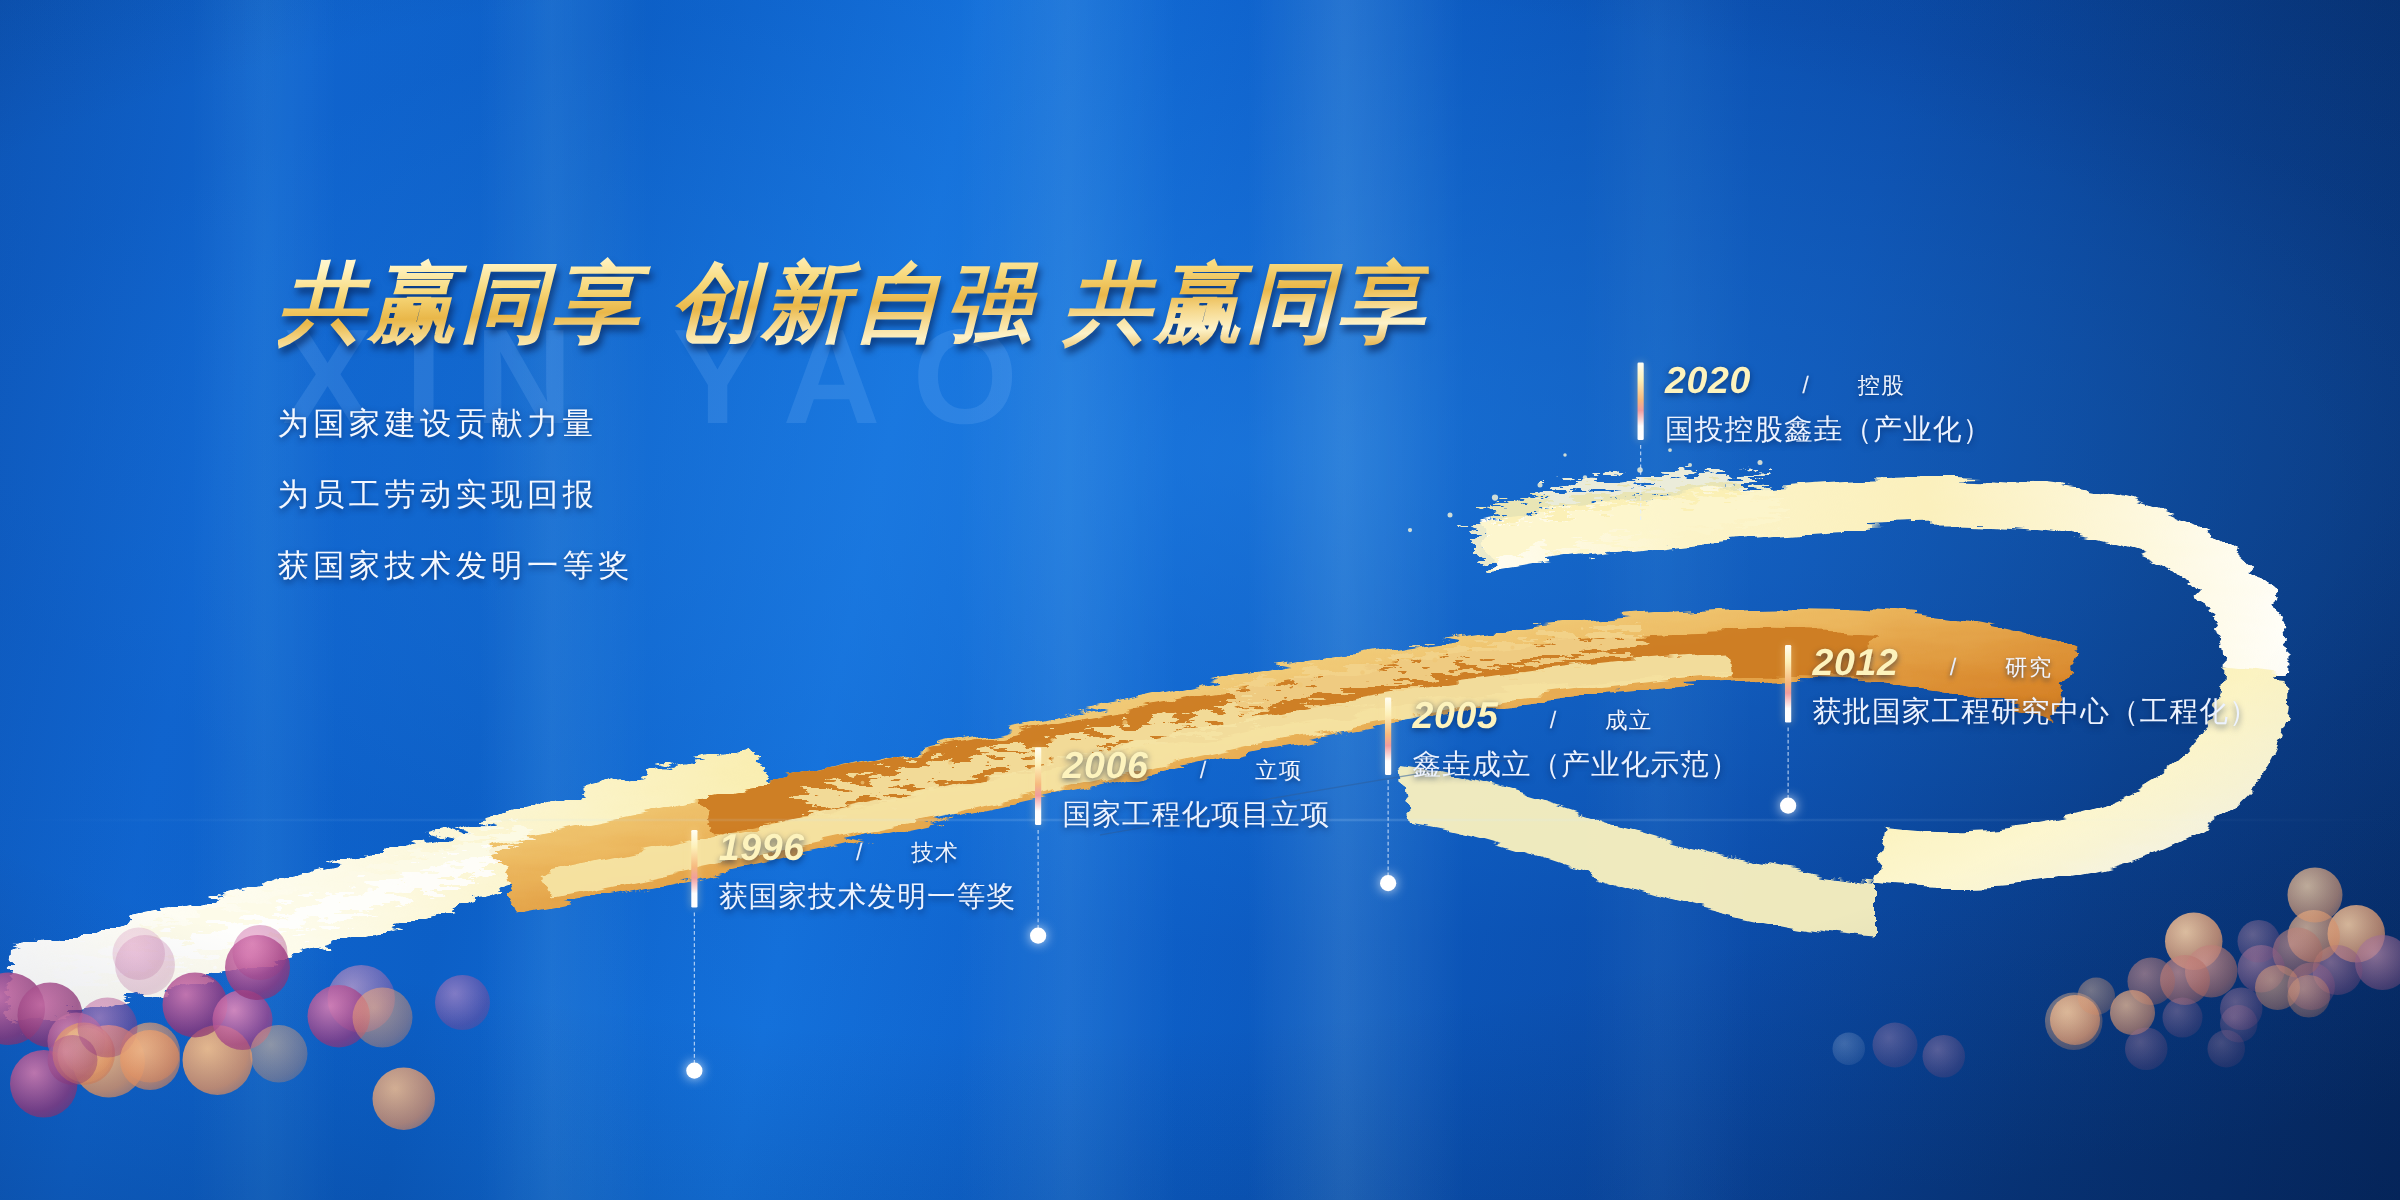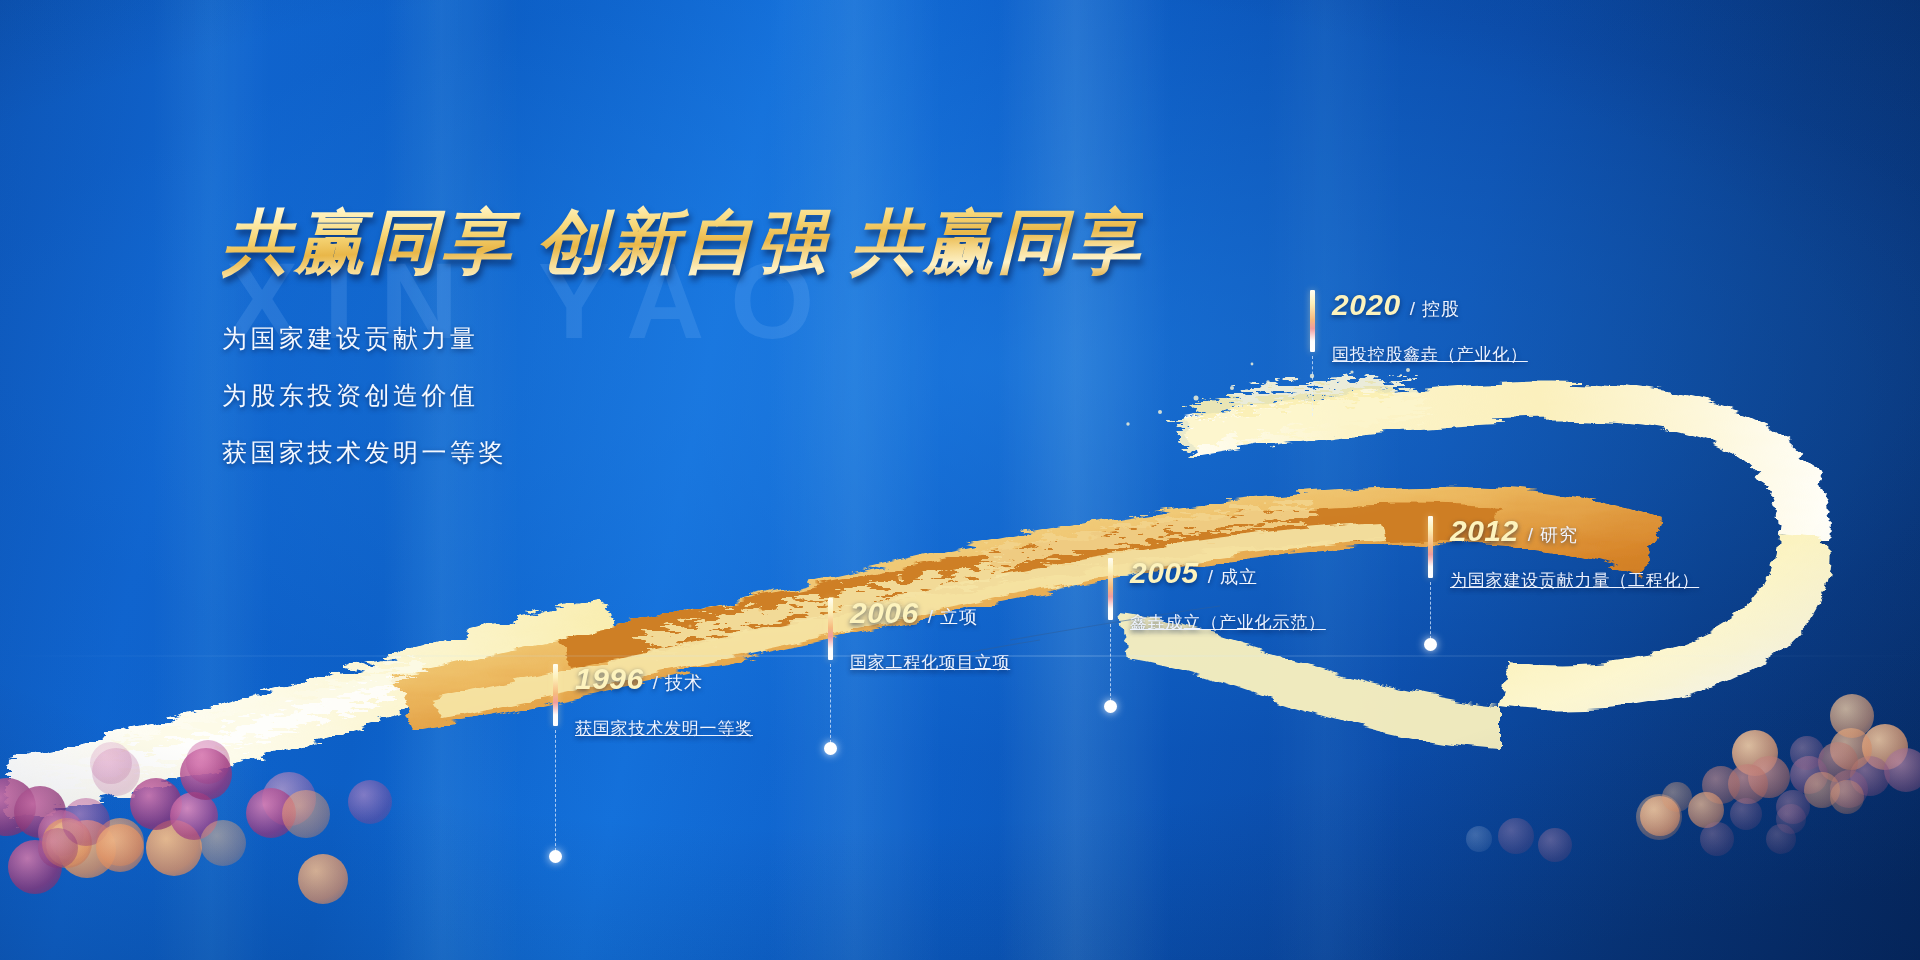--- a/index.html
+++ b/index.html
@@ -80,38 +80,37 @@
 
   
   .marker{ position:absolute; }
   .marker .bar{
     position:absolute; left:0; top:2px; width:5px; height:62px;
     background:linear-gradient(180deg,#fffef4 0%,#fdf0b8 22%,#f6b97e 48%,#f09d9e 62%,#fdfdfd 82%,#ffffff 100%);
     border-radius:1px;
     box-shadow:0 0 7px rgba(255,233,170,.45);
   }
   .marker .txt{ position:absolute; left:22px; top:0; white-space:nowrap; }
-  .marker .yline{ display:flex; align-items:baseline; }
+  .marker .yline{ display:flex; align-items:baseline;gap:32px; }
   .marker .year{
     font-size:30px; font-weight:700; font-style:italic; letter-spacing:.5px;
     color:#fdf3bd;
     text-shadow:0 2px 5px rgba(3,26,74,.6);
   }
   .marker .slash{
     font-size:19px; color:#e8eefb; margin:0 7px 0 9px; font-weight:400;
     text-shadow:0 2px 4px rgba(3,26,74,.6);
   }
   .marker .tag{
     font-size:18px; color:#f2f6ff; letter-spacing:1px;
     text-shadow:0 2px 4px rgba(3,26,74,.6);
   }
   .marker .desc{
-    margin-top:21px; font-size:17px; color:#edf3ff; letter-spacing:.8px;
+    margin-top:6px; font-size:23px; color:#edf3ff; letter-spacing:.8px;
     text-shadow:0 2px 5px rgba(3,26,74,.62);
-    text-decoration:underline;
   }
   .leader{
     position:absolute; width:0; border-left:1px dashed rgba(226,238,255,.72);
   }
   .dot{
     position:absolute; width:13px; height:13px; border-radius:50%;
     background:#ffffff; box-shadow:0 0 9px rgba(255,255,255,.85);
   }
 </style>
 </head>
@@ -345,21 +344,21 @@
   </div>
 
   <div class="vignette"></div>
   <div class="horizonline"></div>
 
   <div class="headline-block">
     <div class="watermark">XIN YAO</div>
     <div class="headline">共赢同享 创新自强 共赢同享</div>
     <div class="sublist">
       <div class="subline">为国家建设贡献力量</div>
-      <div class="subline">为股东投资创造价值</div>
+      <div class="subline">为员工劳动实现回报</div>
       <div class="subline">获国家技术发明一等奖</div>
     </div>
   </div>
 
   <div class="marker" style="left:553px;top:662px;">
     <div class="bar"></div>
     <div class="txt">
       <div class="yline">
         <span class="year">1996</span>
         <span class="slash">/</span>
@@ -400,21 +399,21 @@
   <div class="dot" style="left:1104px;top:700px;"></div>
 
   <div class="marker" style="left:1428px;top:514px;">
     <div class="bar"></div>
     <div class="txt">
       <div class="yline">
         <span class="year">2012</span>
         <span class="slash">/</span>
         <span class="tag">研究</span>
       </div>
-      <div class="desc">为国家建设贡献力量（工程化）</div>
+      <div class="desc">获批国家工程研究中心（工程化）</div>
     </div>
   </div>
   <div class="leader" style="left:1430px;top:582px;height:62px;"></div>
   <div class="dot" style="left:1424px;top:638px;"></div>
 
   <div class="marker" style="left:1310px;top:288px;">
     <div class="bar"></div>
     <div class="txt">
       <div class="yline">
         <span class="year">2020</span>

